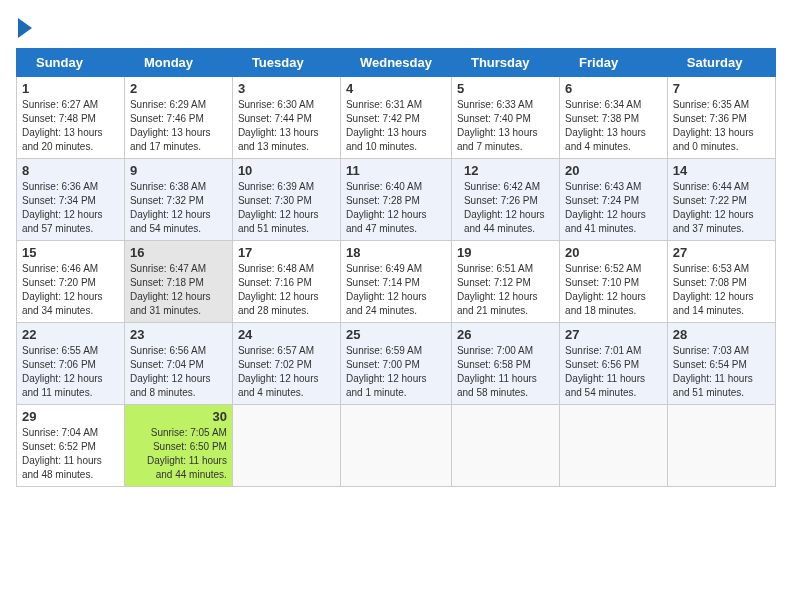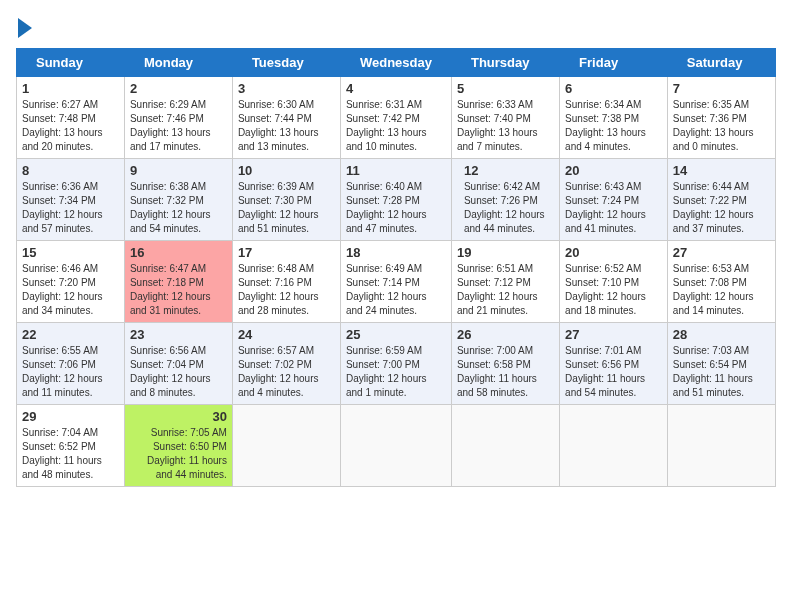--- a/index.html
+++ b/index.html
@@ -246,21 +246,21 @@
       </tr>
       <tr>
         <td style="background: rgb(255, 255, 255);">
         <span class="day-num">15</span>
         <div class="day-info">
           Sunrise: 6:46 AM<br>
           Sunset: 7:20 PM<br>
           Daylight: 12 hours and 34 minutes.
         </div>
       </td>
-        <td style="background: #fca5a5;">
+        <td style="background: #e5e5e5;">
         <span class="day-num">16</span>
         <div class="day-info">
           Sunrise: 6:47 AM<br>
           Sunset: 7:18 PM<br>
           Daylight: 12 hours and 31 minutes.
         </div>
       </td>
         <td style="background: rgb(255, 255, 255);">
         <span class="day-num">17</span>
         <div class="day-info">

